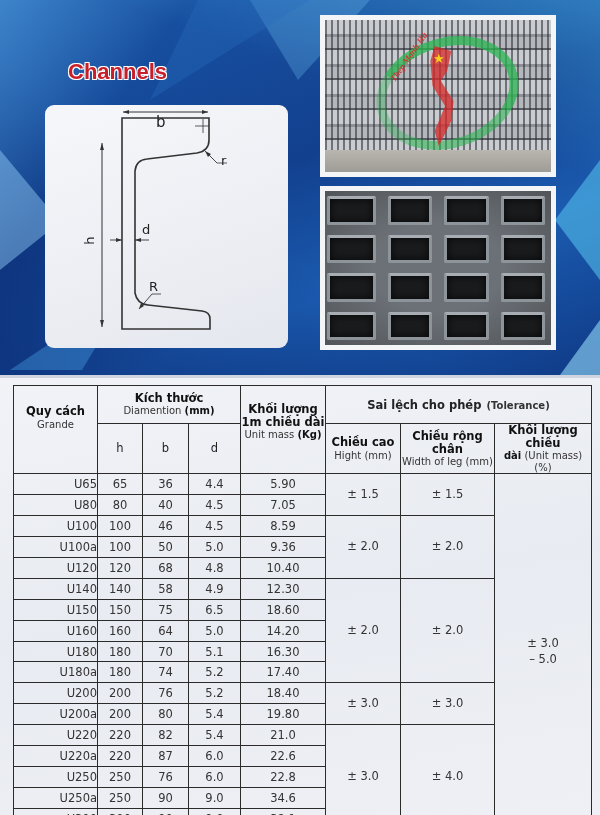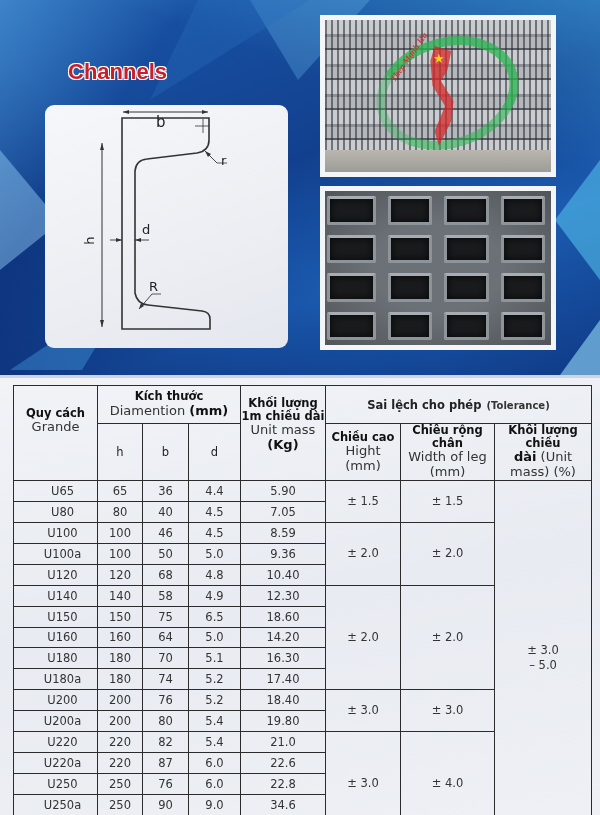--- a/index.html
+++ b/index.html
@@ -114,26 +114,26 @@
     border-collapse: collapse; width: 578px;
     font-family: "DejaVu Sans", sans-serif; color: #222;
     table-layout: fixed;
   }
   table.spec td, table.spec th {
     border: 1.5px solid #2b2b2b; text-align: center; vertical-align: middle;
     font-weight: normal; padding: 0;
   }
   table.spec th { line-height: 1.15; }
   .h-vn { font-weight: bold; font-size: 11.5px; color: #111; display: block; }
-  .h-en { font-size: 13px; color: #333; display: block; }
+  .h-en { font-size: 10px; color: #333; display: block; }
   .h-en b { font-weight: bold; color: #111; }
   .inline-en { font-size: 10px; color: #333; font-weight: bold; }
   .sub-h { font-weight: bold; font-size: 11.5px; }
   .row td { height: 20.9px; font-size: 11.5px; color: #333; }
-  .row td.grade { text-align: center; padding-left: 14px; }
+  .row td.grade { text-align: right; padding-left: 14px; }
   .tol { font-size: 11.5px; color: #333; line-height: 1.35; }
 </style>
 </head>
 <body>
 
 <div class="banner">
   <div class="shard s1"></div>
   <div class="shard s2"></div>
   <div class="shard s3"></div>
   <div class="shard s4"></div>

